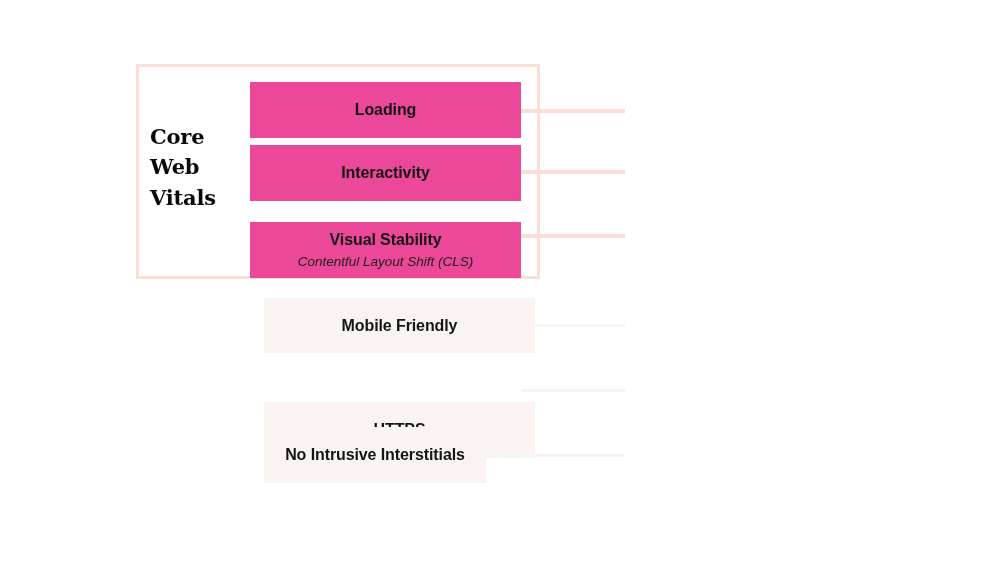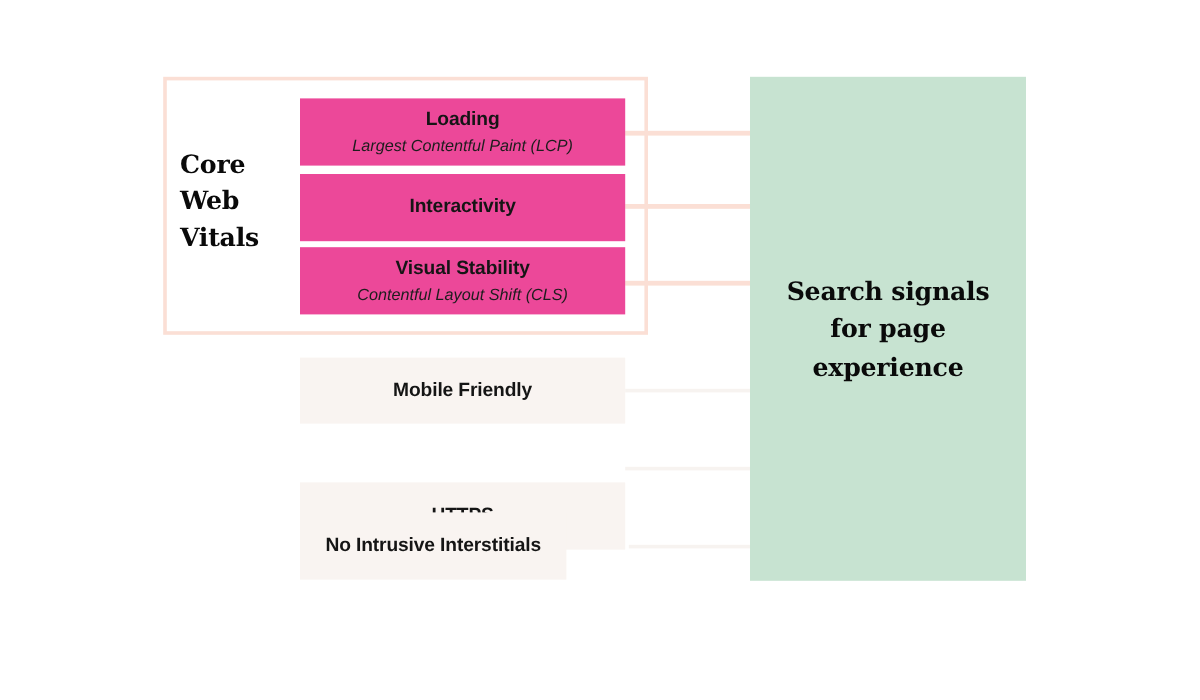--- a/index.html
+++ b/index.html
@@ -78,26 +78,26 @@
   .metric-box .metric-sub {
     font-size: 13.5px;
     font-style: italic;
     color: #1d1d1d;
     line-height: 1.3;
     margin-top: 3px;
   }
 
   #metric-0 { top: 82px;  height: 56px; }
   #metric-1 { top: 145px; height: 56px; }
-  #metric-2 { top: 206px; height: 56px; }
+  #metric-2 { top: 222px; height: 56px; }
 
   
   .signal-box {
     position: absolute;
-    left: 250px;
+    left: 264px;
     background: #f9f4f1;
     display: flex;
     align-items: center;
     justify-content: center;
     box-sizing: border-box;
   }
   .signal-box .signal-title {
     font-size: 16px;
     font-weight: bold;
     color: #151515;
@@ -142,21 +142,20 @@
   <div class="connector faint" style="left:521px; top:324px; width:104px;"></div>
   <div class="connector faint" style="left:521px; top:389px; width:104px;"></div>
   <div class="connector faint" style="left:524px; top:454px; width:101px;"></div>
 
   <div id="cwv-container"></div>
 
   <div id="cwv-label">Core Web Vitals</div>
 
   <div class="metric-box" id="metric-0">
     <div class="metric-title">Loading</div>
-    <div class="metric-sub">Largest Contentful Paint (LCP)</div>
   </div>
 
   <div class="metric-box" id="metric-1">
     <div class="metric-title">Interactivity</div>
   </div>
 
   <div class="metric-box" id="metric-2">
     <div class="metric-title">Visual Stability</div>
     <div class="metric-sub">Contentful Layout Shift (CLS)</div>
   </div>
@@ -166,17 +165,14 @@
   </div>
 
   <div class="signal-box" id="signal-1">
     <div class="signal-title">HTTPS</div>
   </div>
 
   <div class="signal-box" id="signal-2">
     <div class="signal-title">No Intrusive Interstitials</div>
   </div>
 
-  <div id="green-panel">
-    <div id="green-panel-title">Search signals for page experience</div>
-  </div>
 
 </div>
 
 </body></html>

